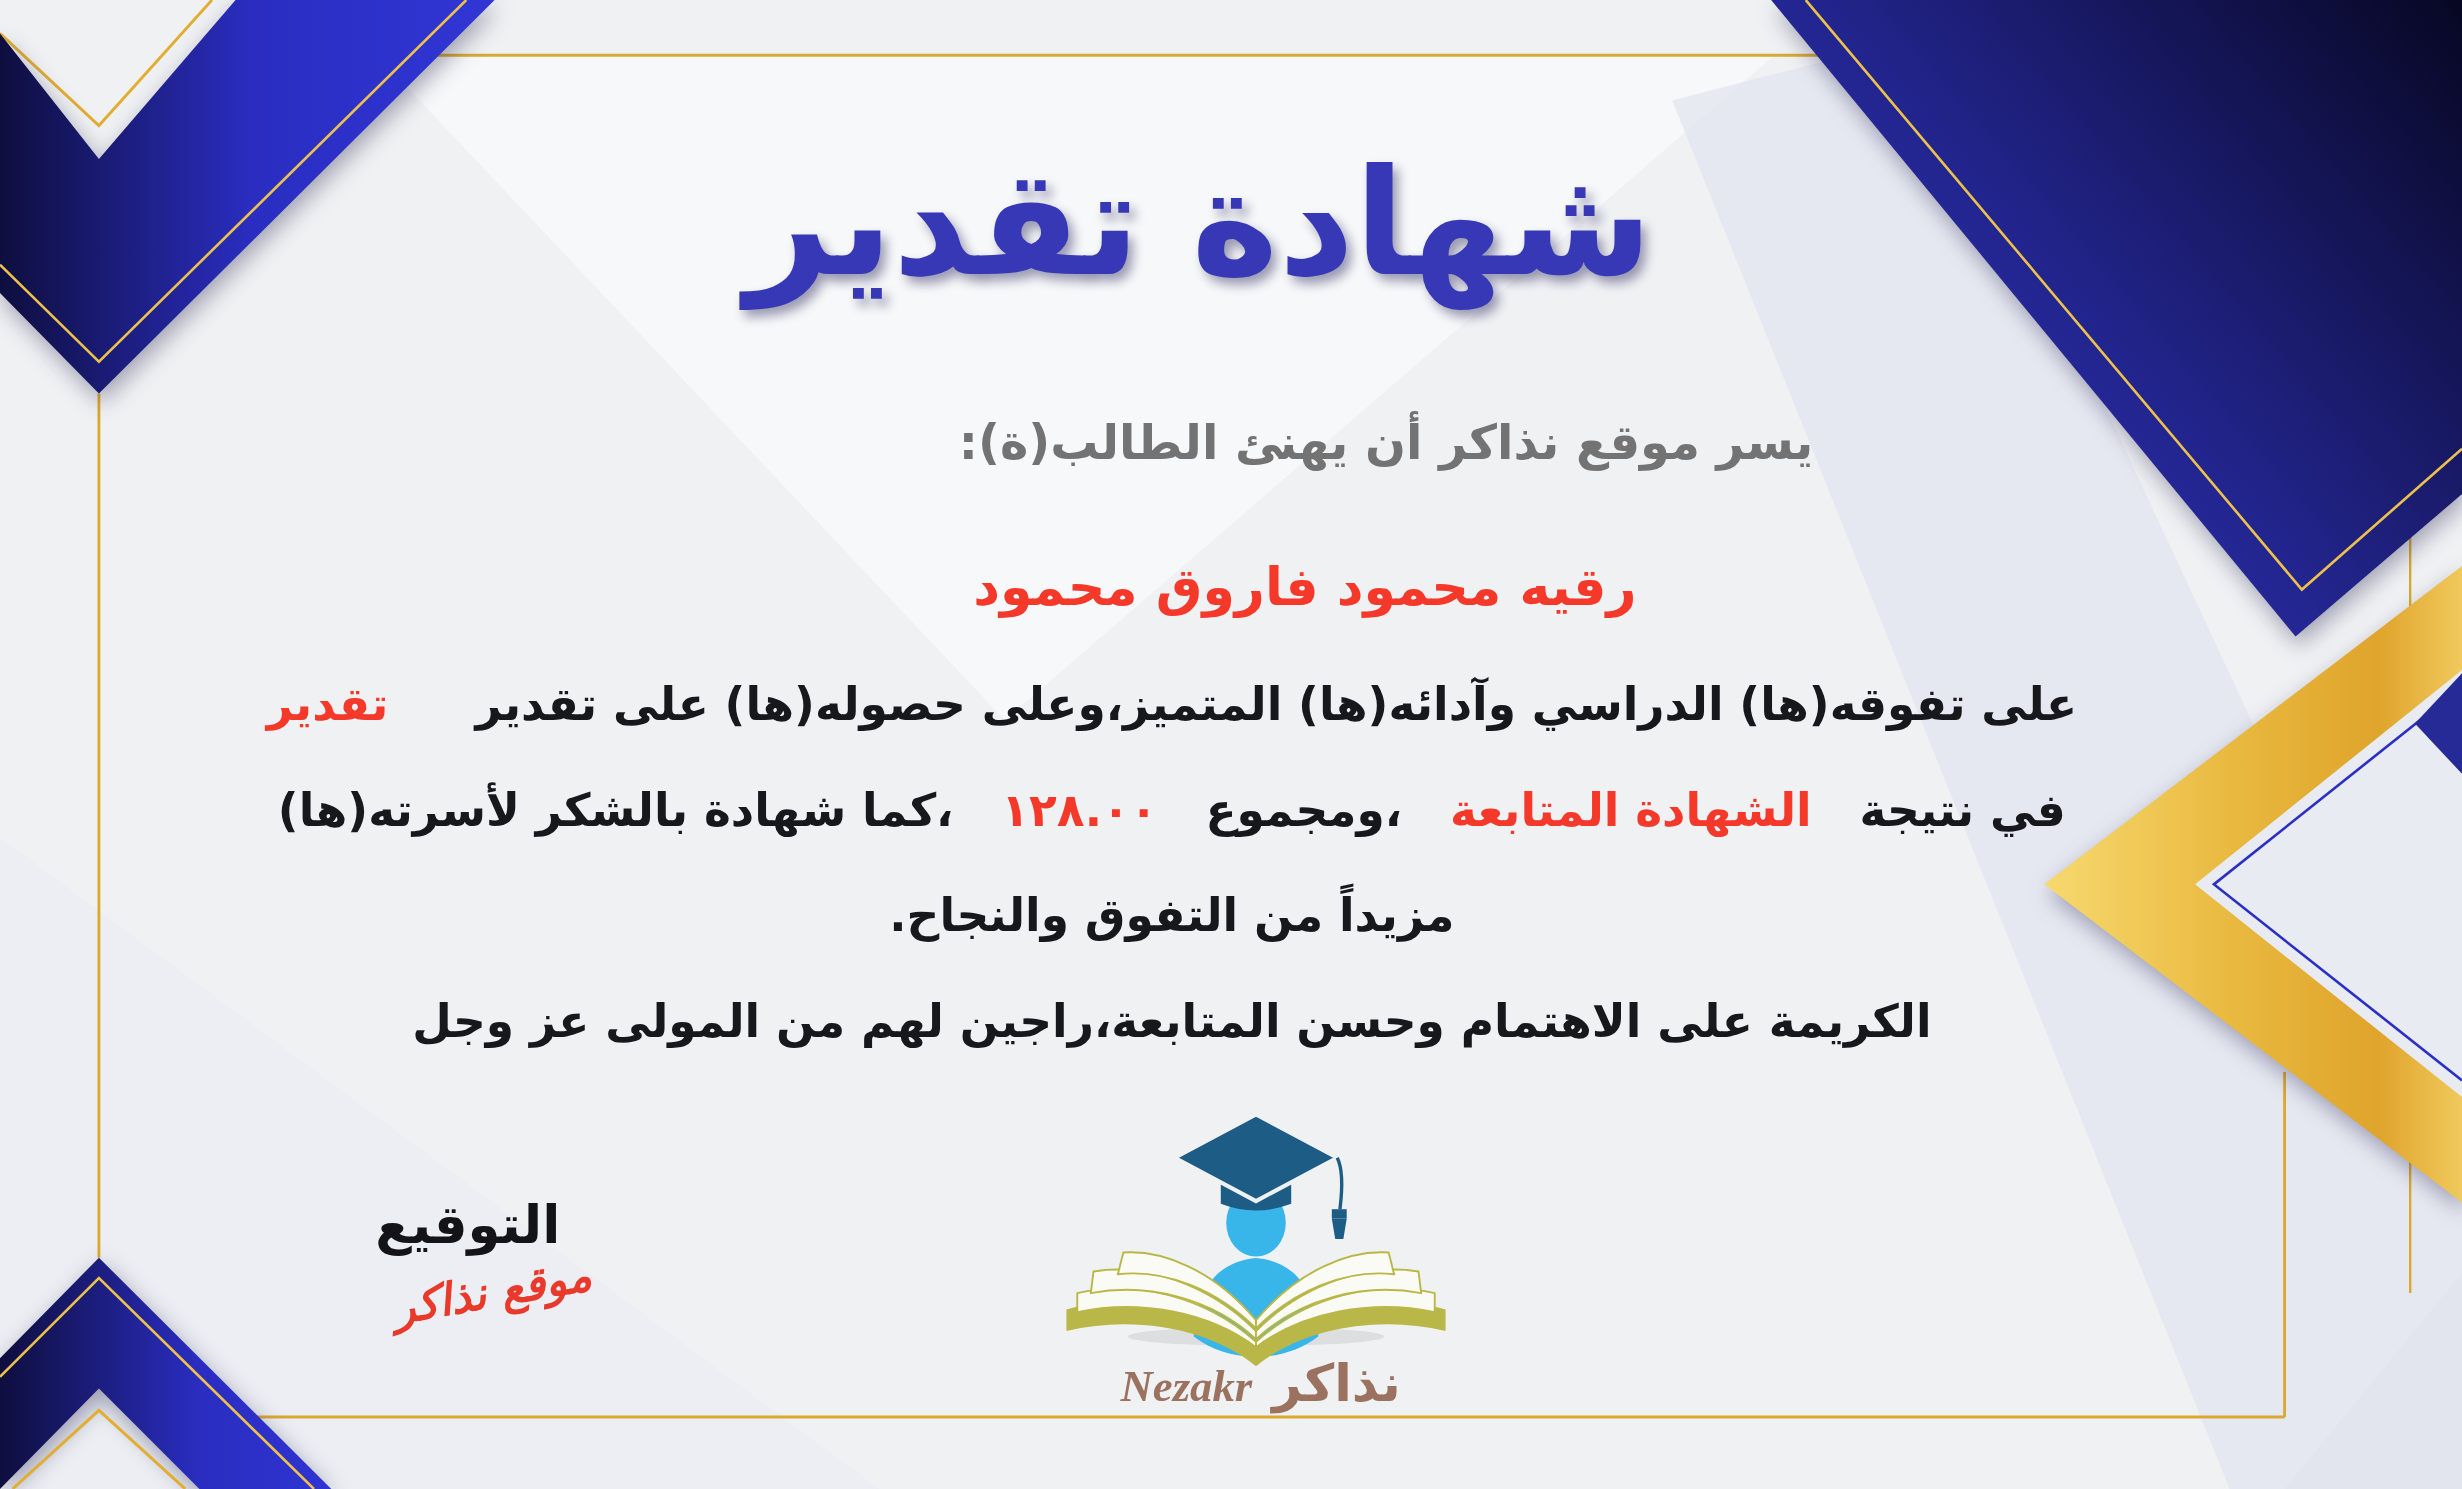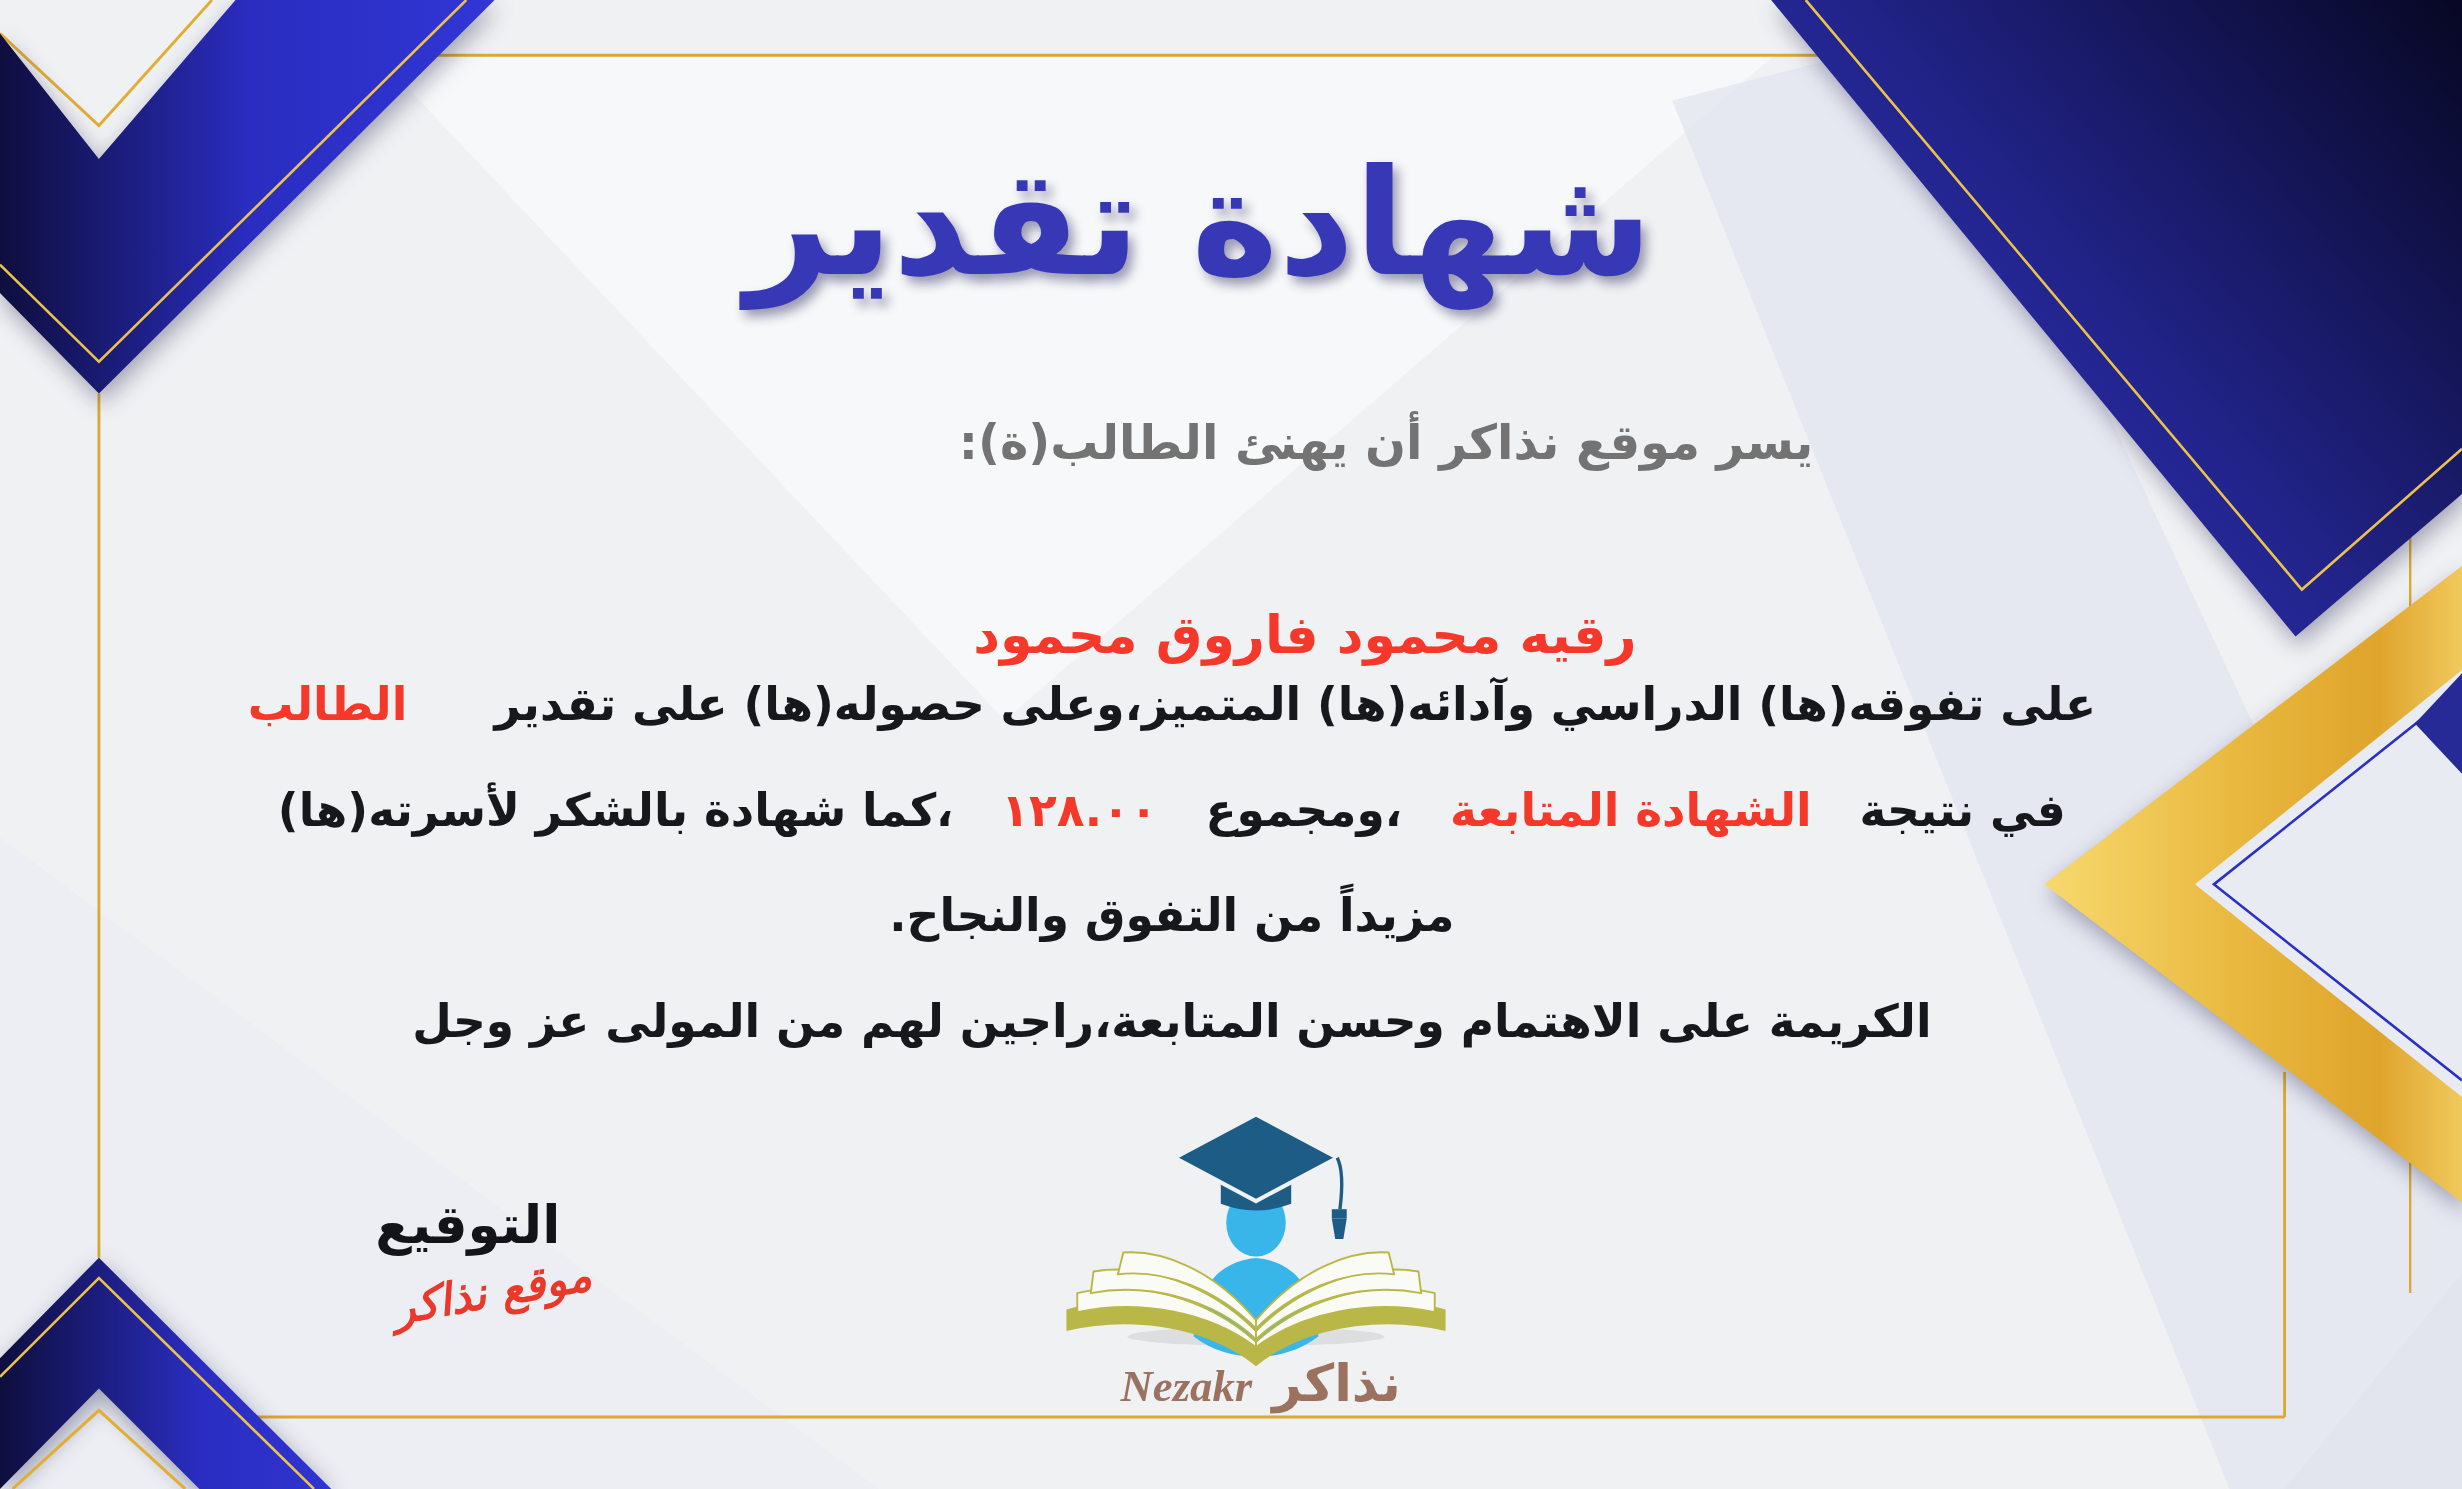--- a/index.html
+++ b/index.html
@@ -18,21 +18,21 @@
     font-size:6vw;font-weight:bold;color:#3738b6;
     text-shadow:0.22vw 0.3vw 0.45vw rgba(25,25,80,.42);
     margin-top:15px;
   }
   .greeting{
     top:27.8%;left:56.3%;
     font-size:1.95vw;font-weight:bold;color:#737373;
   }
   .student-name{
     top:37.4%;left:53%;
-    font-size:2.12vw;font-weight:bold;color:#f4392b;margin-top:48px;
+    font-size:2.12vw;font-weight:bold;color:#f4392b;
   }
   .paragraph{
     position:absolute;top:43.8%;left:47.6%;transform:translateX(-50%);
     width:84%;direction:rtl;text-align:center;
     font-size:1.85vw;font-weight:bold;color:#17181c;line-height:2.32;
   }
   .pline{white-space:nowrap;}
   .red{color:#f4392b;}
   .hl{margin:12px 1.3vw;}
   .grade{margin-inline-start:2.9vw;}
@@ -123,21 +123,21 @@
 
   <div class="txt title center">شهادة تقدير</div>
 
   <div class="txt greeting center">يسر موقع نذاكر أن يهنئ الطالب(ة):</div>
 
   <div class="txt student-name center">رقيه محمود فاروق محمود</div>
 
   <div class="paragraph">
     <div class="pline">
       <span>على تفوقه(ها) الدراسي وآدائه(ها) المتميز،وعلى حصوله(ها) على تقدير</span>
-      <span class="red grade">الطالب</span>
+      <span class="red grade">تقدير</span>
     </div>
     <div class="pline">
       <span>في نتيجة</span>
       <span class="red hl">الشهادة المتابعة</span>
       <span>،ومجموع</span>
       <span class="red hl">١٢٨.٠٠</span>
       <span>،كما شهادة بالشكر لأسرته(ها)</span>
     </div>
     <div class="pline">مزيداً من التفوق والنجاح.</div>
     <div class="pline">الكريمة على الاهتمام وحسن المتابعة،راجين لهم من المولى عز وجل</div>

